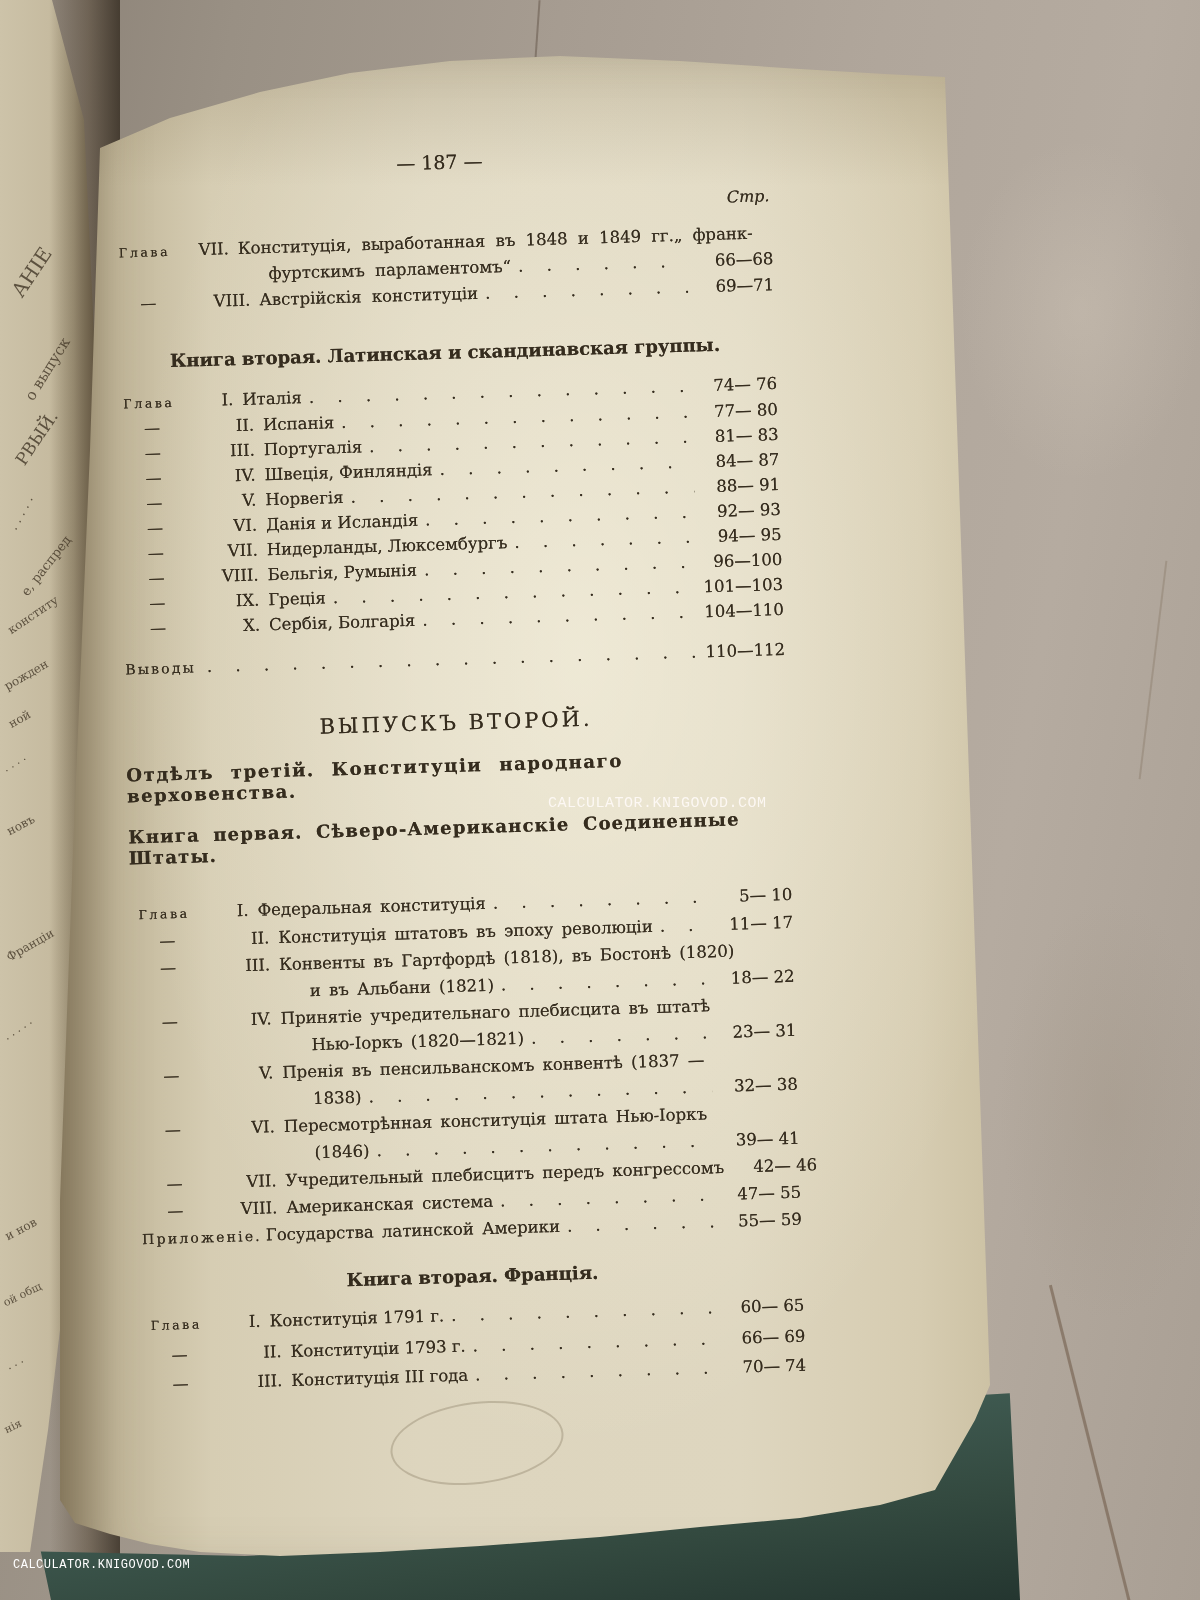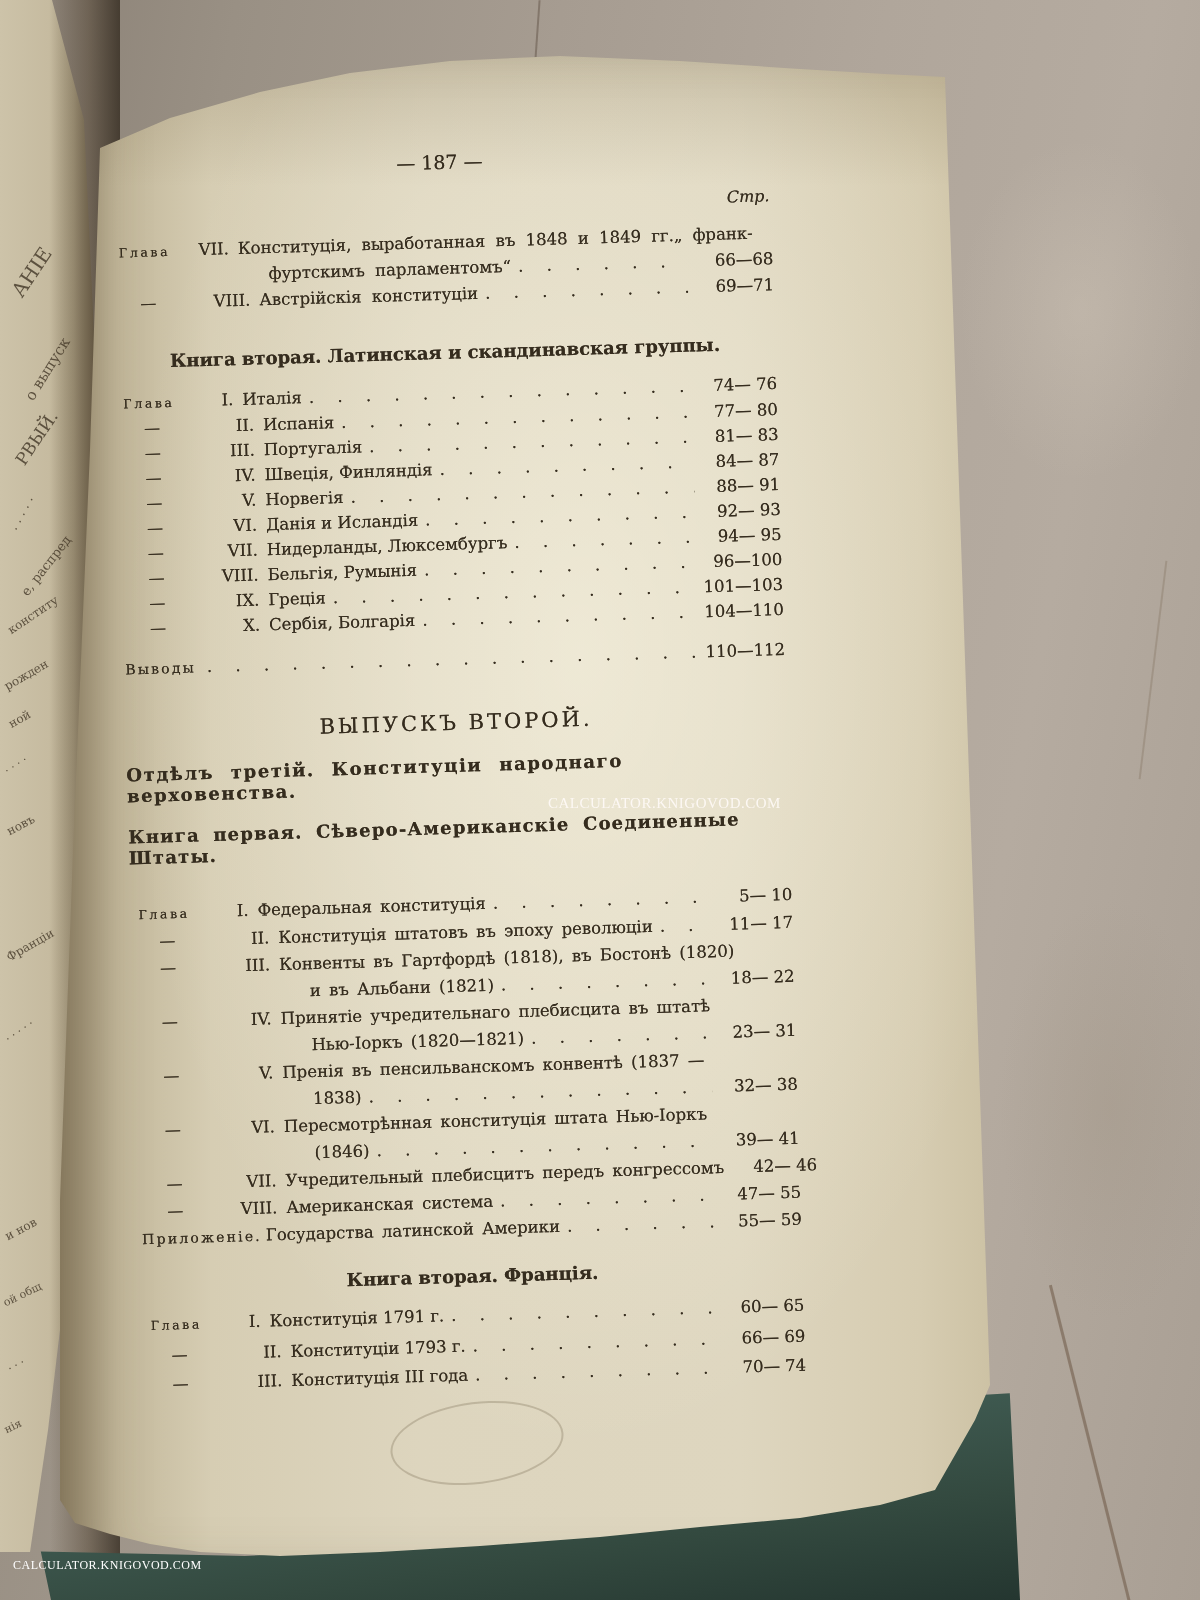--- a/index.html
+++ b/index.html
@@ -56,21 +56,21 @@
   .dots::after{content:". . . . . . . . . . . . . . . . . . . . . . . . . . . . . . . . . .";}
   .pg{flex:0 0 86px;text-align:right;white-space:pre;}
   .s1 .ln,.s1 .row{line-height:26px;} .s1 .txt{word-spacing:5px;}
   .s2 .ln,.s2 .row{line-height:25px;}
   .s3 .ln,.s3 .row{line-height:27px;} .s3 .txt{word-spacing:3px;}
   .s4 .ln,.s4 .row{line-height:29.5px;}
   .mt-s1{margin-top:14px;} .mt-h2{margin-top:34px;} .mt-s2{margin-top:18px;}
   .mt-vyv{margin-top:15px;} .mt-vyp{margin-top:38px;} .mt-sub{margin-top:20px;}
   .mt-b1{margin-top:20px;} .mt-s3{margin-top:32px;} .mt-b2h{margin-top:22px;} .mt-s4{margin-top:14px;}
   
-  .wm{position:absolute;font-family:Liberation Serif, serif;color:rgba(255,250,248,.88);letter-spacing:.5px;white-space:nowrap;text-align:right;}
+  .wm{position:absolute;font-family:Liberation Mono, monospace;color:rgba(255,250,248,.88);letter-spacing:.5px;white-space:nowrap;text-align:right;}
   .wm-mid{left:548px;top:795px;font-size:15px;}
   .wm-bottom{left:13px;top:1558px;font-size:12px;color:#ffffff;}
 </style>
 </head>
 <body>
 
 <div class="photo">
 
   <div class="vein" style="left:533px;top:0;width:2px;height:160px;background:rgba(80,66,52,.4);transform:rotate(4deg);"></div>
   <div class="vein" style="left:1090px;top:1280px;width:3px;height:340px;background:rgba(95,70,50,.45);transform:rotate(-14deg);"></div>

